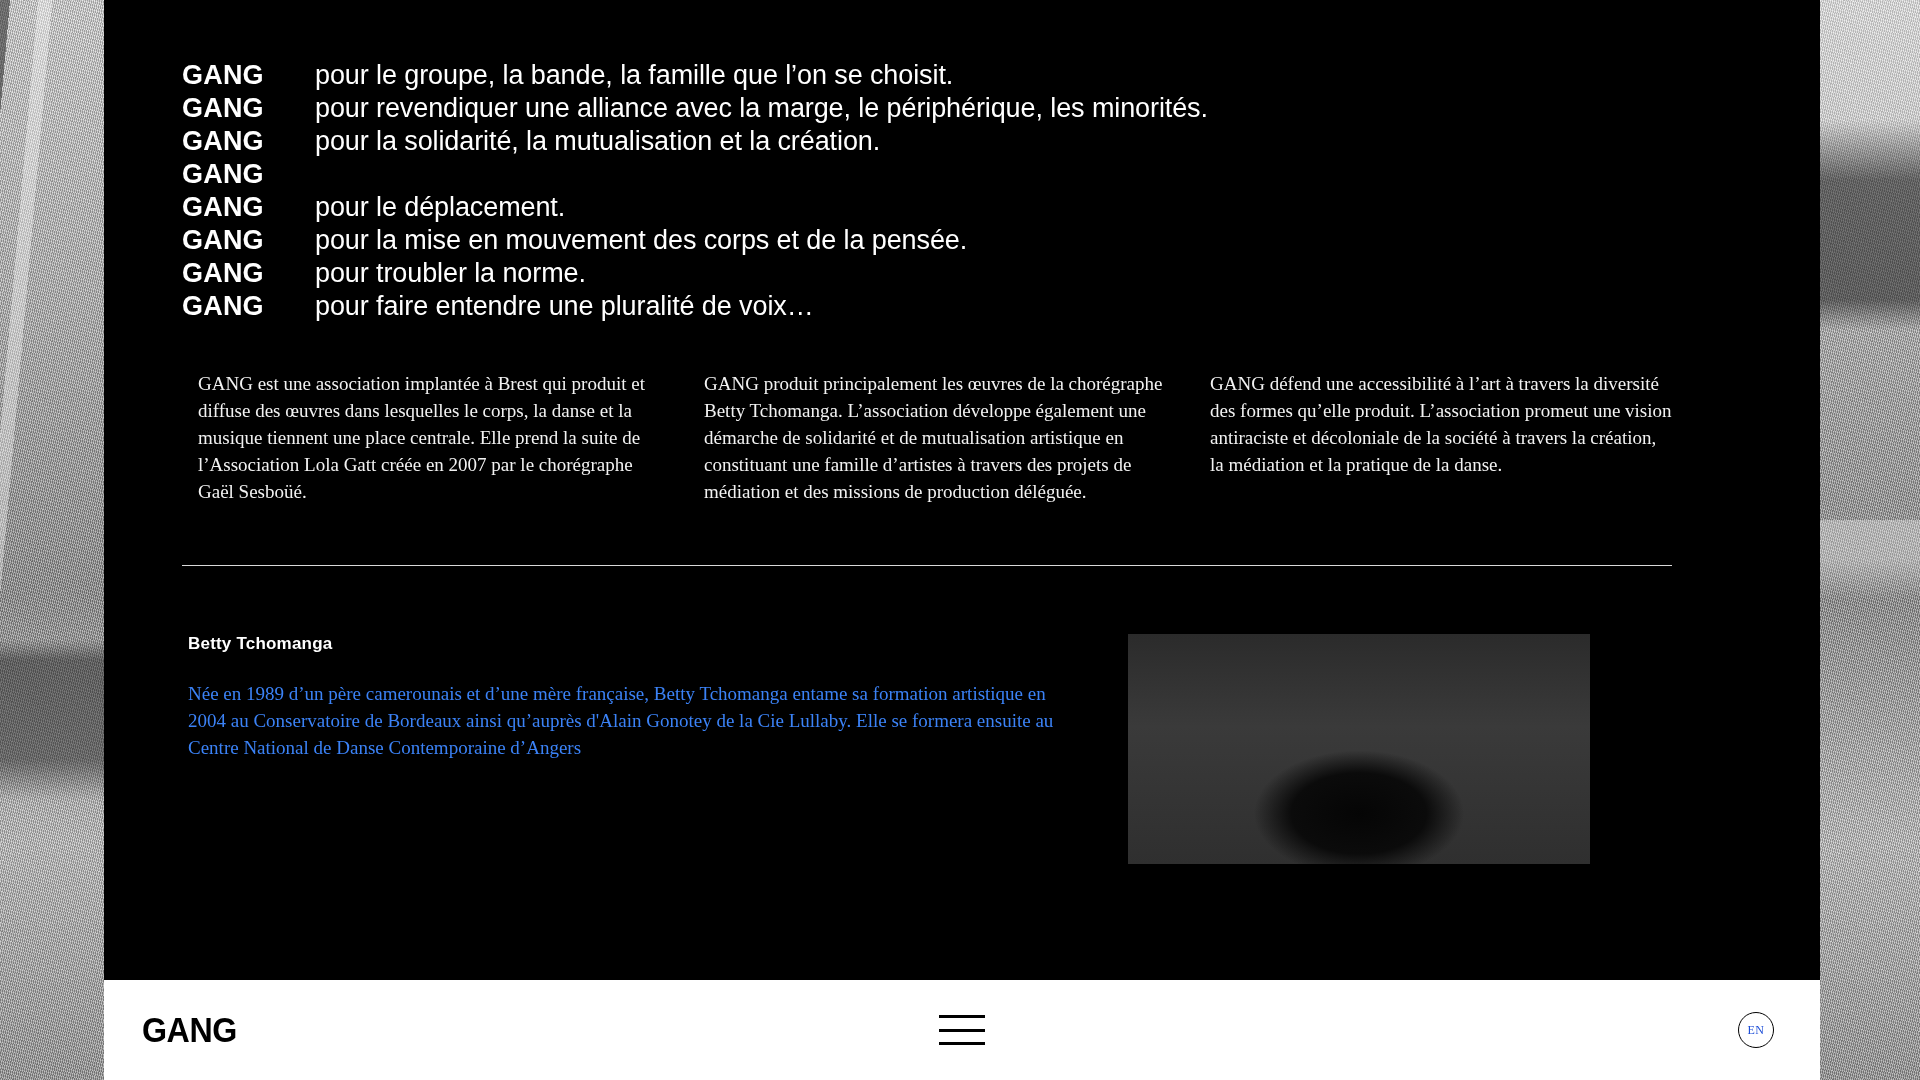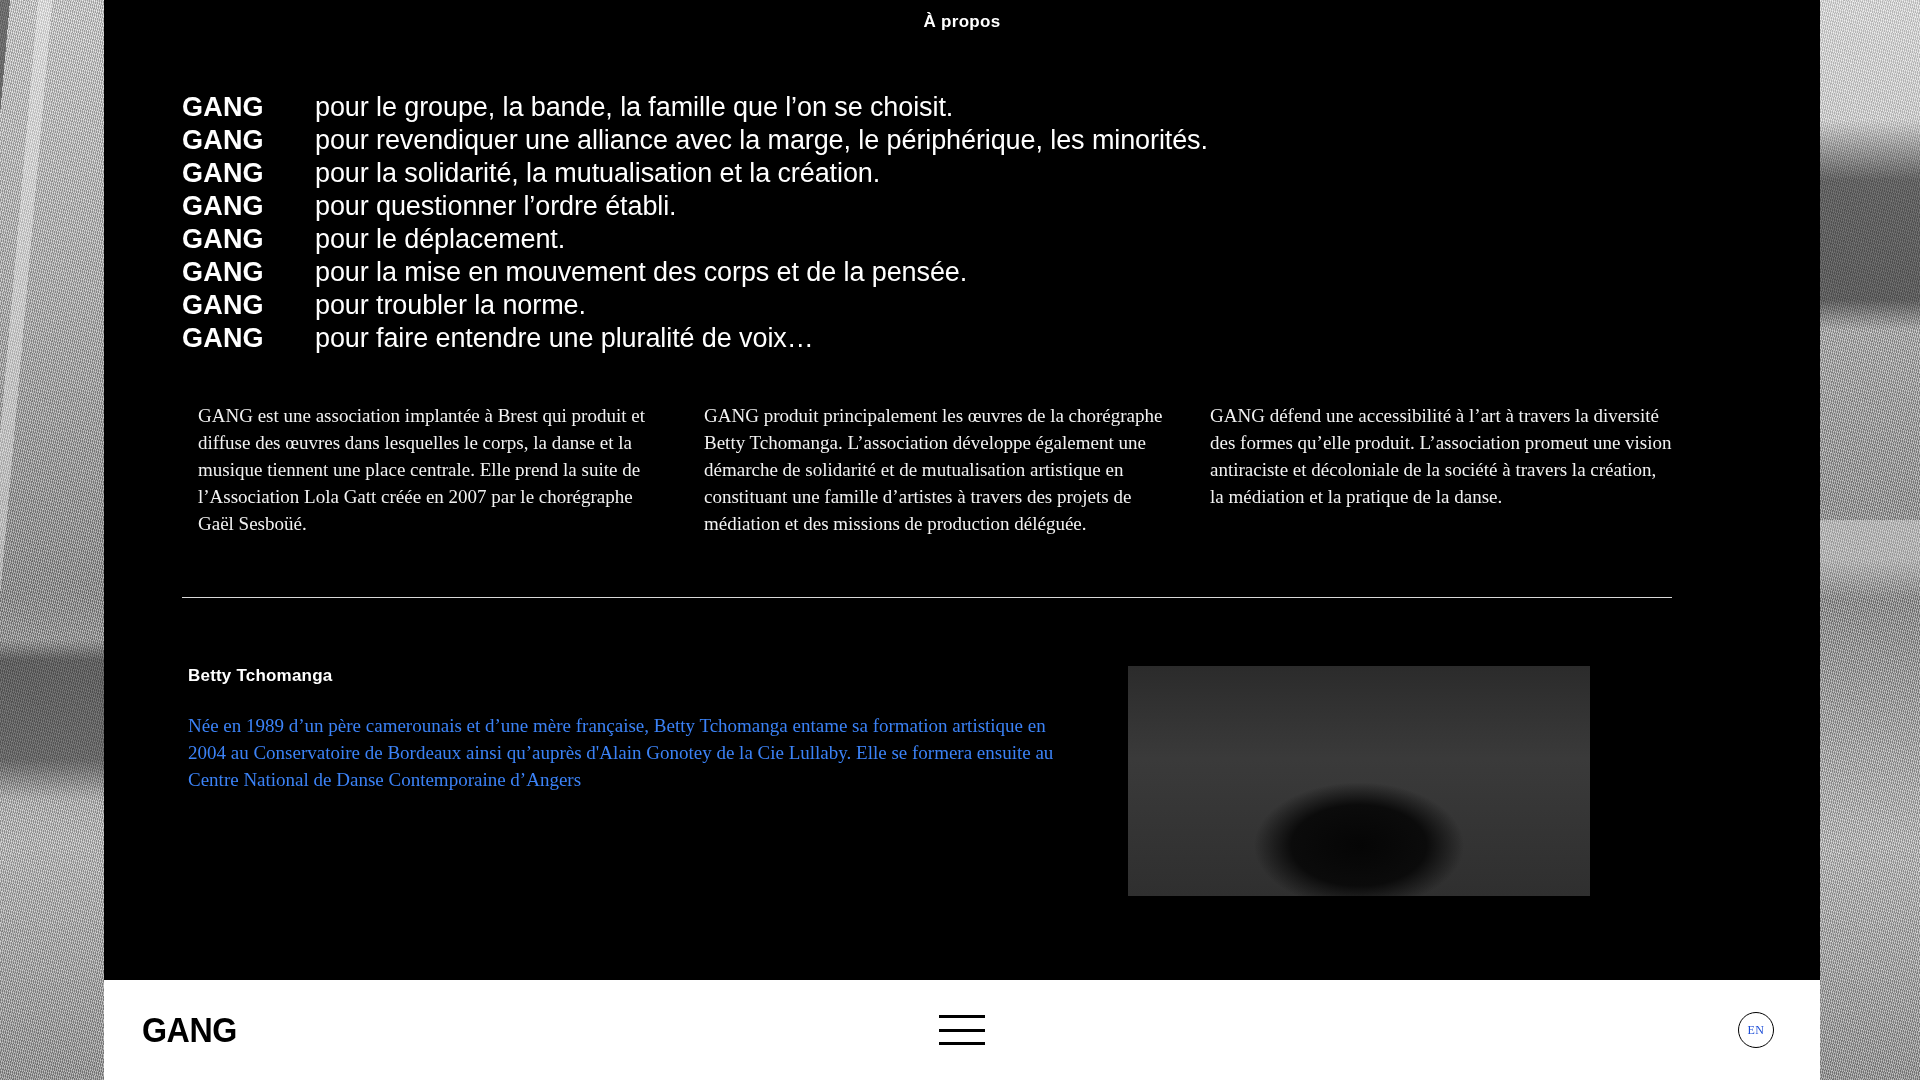--- a/index.html
+++ b/index.html
@@ -210,38 +210,36 @@
 </head>
 <body>
 
 <div id="page">
 
   <div class="side-strip left"></div>
   <div class="side-strip right"></div>
 
   <div id="content">
 
-    <div class="page-title">À propos</div>
 
     <div class="manifesto">
       <div class="manifesto-row">
         <div class="manifesto-key">GANG</div>
         <div class="manifesto-val">pour le groupe, la bande, la famille que l’on se choisit.</div>
       </div>
       <div class="manifesto-row">
         <div class="manifesto-key">GANG</div>
         <div class="manifesto-val">pour revendiquer une alliance avec la marge, le périphérique, les minorités.</div>
       </div>
       <div class="manifesto-row">
         <div class="manifesto-key">GANG</div>
         <div class="manifesto-val">pour la solidarité, la mutualisation et la création.</div>
       </div>
       <div class="manifesto-row">
         <div class="manifesto-key">GANG</div>
-        <div class="manifesto-val">pour questionner l’ordre établi.</div>
       </div>
       <div class="manifesto-row">
         <div class="manifesto-key">GANG</div>
         <div class="manifesto-val">pour le déplacement.</div>
       </div>
       <div class="manifesto-row">
         <div class="manifesto-key">GANG</div>
         <div class="manifesto-val">pour la mise en mouvement des corps et de la pensée.</div>
       </div>
       <div class="manifesto-row">

